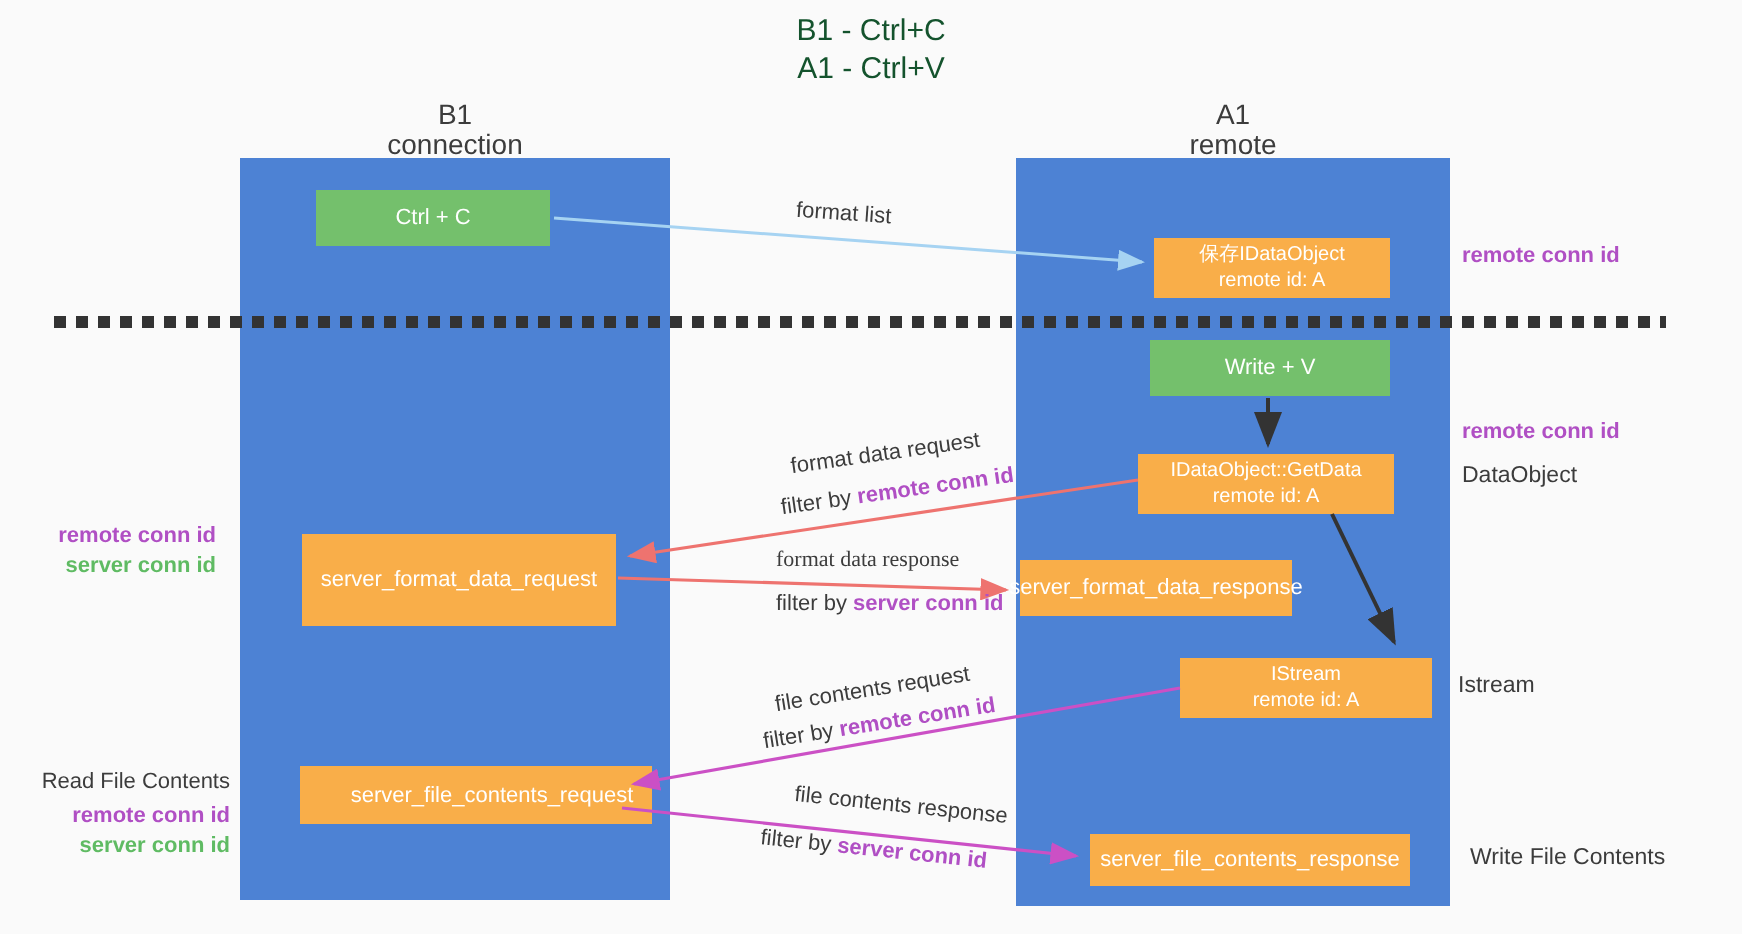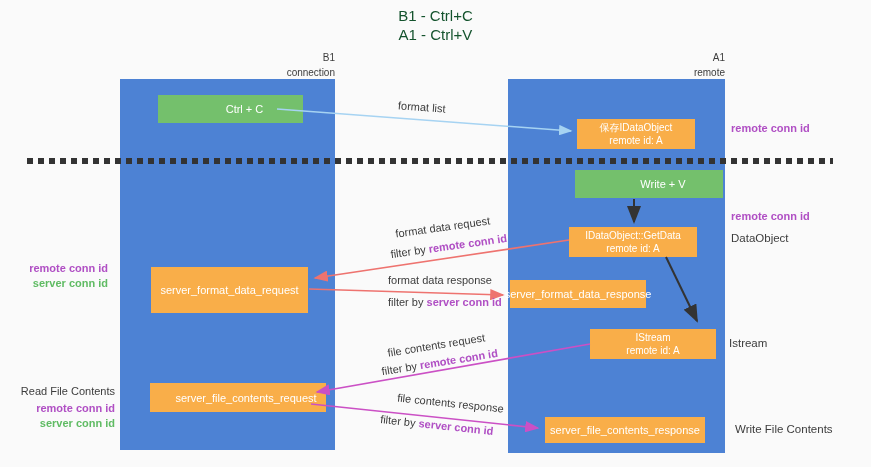--- a/index.html
+++ b/index.html
@@ -3,25 +3,25 @@
 <meta charset="utf-8">
 <style>
   html,body{margin:0;padding:0;}
   .canvas{
     position:relative;width:871px;height:467px;background:#fafafa;
     font-family:"Liberation Sans",sans-serif;color:#3c3c3c;overflow:hidden;
   }
   .title{position:absolute;top:6px;left:0;right:0;text-align:center;
     font-size:15px;line-height:19px;color:#14532d;}
   .lane{position:absolute;background:#4d82d4;}
-  .lane-hdr{position:absolute;text-align:right;font-size:10px;line-height:15px;color:#3c3c3c;}
+  .lane-hdr{position:absolute;text-align:center;font-size:14px;line-height:15px;color:#3c3c3c;}
   .box{position:absolute;display:flex;align-items:center;justify-content:center;
     color:#fff;text-align:center;font-size:11px;}
   .box.orange{background:#f9ae49;}
-  .box.green{background:#74c06c;padding-left:28px;}
+  .box.green{background:#74c06c;}
   .box .two{font-size:10px;line-height:13px;}
   .dashline{position:absolute;left:27px;top:158px;width:806px;height:6px;
     background:repeating-linear-gradient(90deg,#333 0 6px,transparent 6px 11px);}
   .lbl{position:absolute;font-size:11px;white-space:nowrap;color:#3c3c3c;}
   .purple{color:#b04fc4;font-weight:bold;}
   .greentx{color:#5fbb63;font-weight:bold;}
   .rightalign{text-align:right;line-height:15px;font-size:11px;font-weight:bold;}
   .arrows{position:absolute;left:0;top:0;pointer-events:none;}
   .r-neg8{transform:rotate(-8deg);}
   .r-neg9{transform:rotate(-9deg);}
@@ -122,21 +122,21 @@
   </svg>
 
   <div class="lbl r-pos4" style="left:398px;top:101px;">format list</div>
 
   <div class="lbl r-neg8" style="left:395px;top:221px;">format data request</div>
   <div class="lbl r-neg8" style="left:390px;top:240px;">
     <span>filter by</span>
     <span class="purple">remote conn id</span>
   </div>
 
-  <div class="lbl" style="left:388px;top:274px;">format data response</div>
+  <div class="lbl" style="left:388px;top:274px;font-family:Liberation Serif, serif;">format data response</div>
   <div class="lbl" style="left:388px;top:296px;">
     <span>filter by</span>
     <span class="purple">server conn id</span>
   </div>
 
   <div class="lbl r-neg9" style="left:387px;top:339px;">file contents request</div>
   <div class="lbl r-neg9" style="left:381px;top:356px;">
     <span>filter by</span>
     <span class="purple">remote conn id</span>
   </div>

